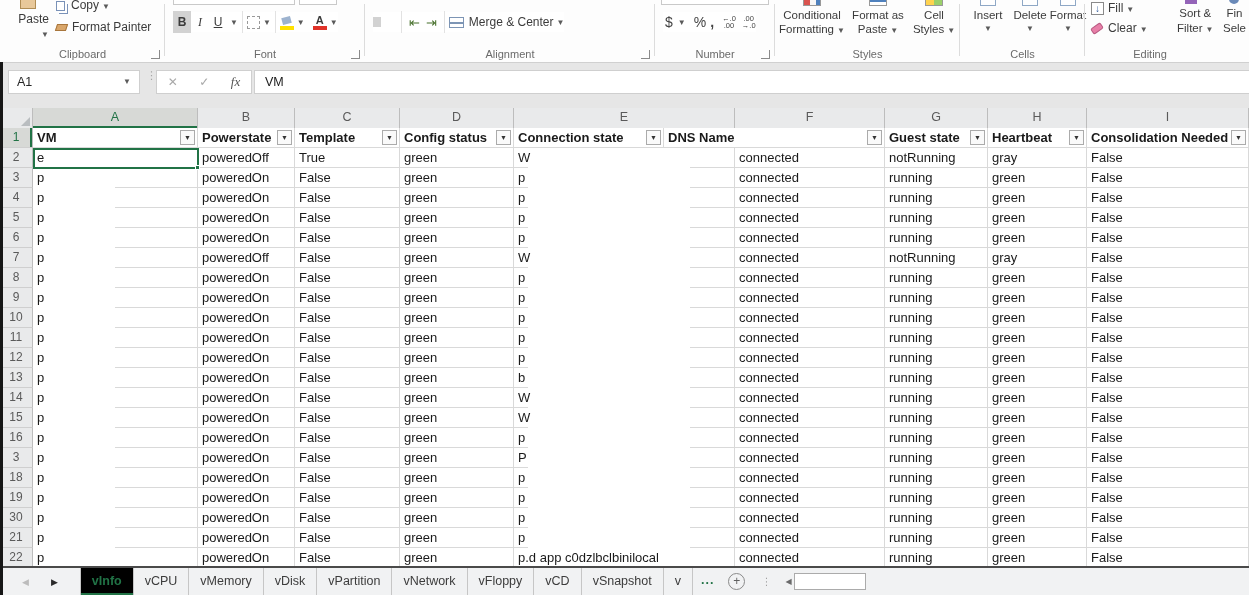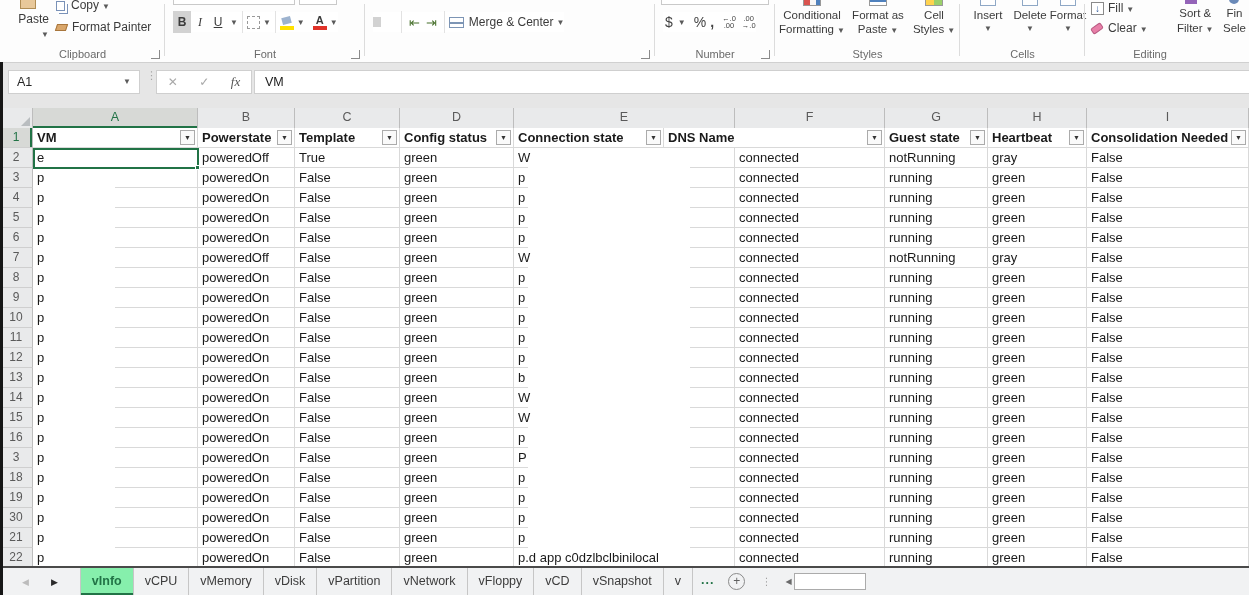--- a/index.html
+++ b/index.html
@@ -118,21 +118,21 @@
   #sel-outline .handle { position:absolute; right:-3px; bottom:-3px; width:5px; height:5px; background:#217346; border:1px solid #fff; }
 
   
   #tabbar { position:absolute; left:0; top:566px; width:1249px; height:29px; background:#f1f2f3; border-top:2px solid #4a4a4a; display:flex; align-items:stretch; font-size:12.5px; color:#3c3c3c; }
   .nav-arrows { display:flex; align-items:center; padding-left:22px; }
   .nav-arrows span { margin-right:22px; font-size:9px; }
   #nav-left { color:#bcbcbc; }
   #nav-right { color:#2a2a2a; }
   .tab { padding:0 11px; line-height:26px; border-right:1px solid #c6c6c6; }
   .tab:first-of-type { border-left:1px solid #c6c6c6; }
-  .tab.active { background:#86efac; color:#217346; font-weight:bold; box-shadow:inset 0 -2px 0 #217346; border-right:1px solid #c6c6c6; }
+  .tab.active { background:#000000; color:#217346; font-weight:bold; box-shadow:inset 0 -2px 0 #217346; border-right:1px solid #c6c6c6; }
   #more-tabs { color:#217346; font-weight:bold; padding:0 8px; line-height:24px; letter-spacing:1px; }
   #add-sheet { width:17px; height:17px; border:1px solid #8a8a8a; border-radius:50%; color:#5f5f5f; font-size:12px; line-height:15px; text-align:center; align-self:center; margin-left:6px; }
   #tb-dots { align-self:center; color:#a0a0a0; font-size:10px; line-height:7px; margin:0 14px 0 16px; }
   #hscroll { align-self:center; display:flex; align-items:center; }
   #hscroll .larr { color:#6a6a6a; font-size:8px; margin-right:2px; }
   #hscroll .thumb { width:72px; height:17px; background:#fff; border:1px solid #ababab; }
 </style>
 </head>
 <body>
 
@@ -185,20 +185,21 @@
         <span class="abtn"><span class="align-icon"></span></span>
         <span class="abtn"><span class="align-icon"></span></span>
         <span class="minisep"></span>
         <span class="indent">⇤</span>
         <span class="indent">⇥</span>
         <span class="minisep"></span>
         <span class="merge-icon"></span>
         <span>Merge &amp; Center</span>
         <span class="dd">▼</span>
       </div>
+      <div class="rg-label"><span>Alignment</span></div>
       <span class="launcher"></span>
       <div class="sep"></div>
     </div>
 
     <div class="rgroup" id="g-number">
       <div class="cutbox" style="left:6px;width:108px"></div>
       <div class="row">
         <span class="num-glyph">$</span>
         <span class="dd">▼</span>
         <span class="num-glyph" style="margin-left:6px">%</span>

